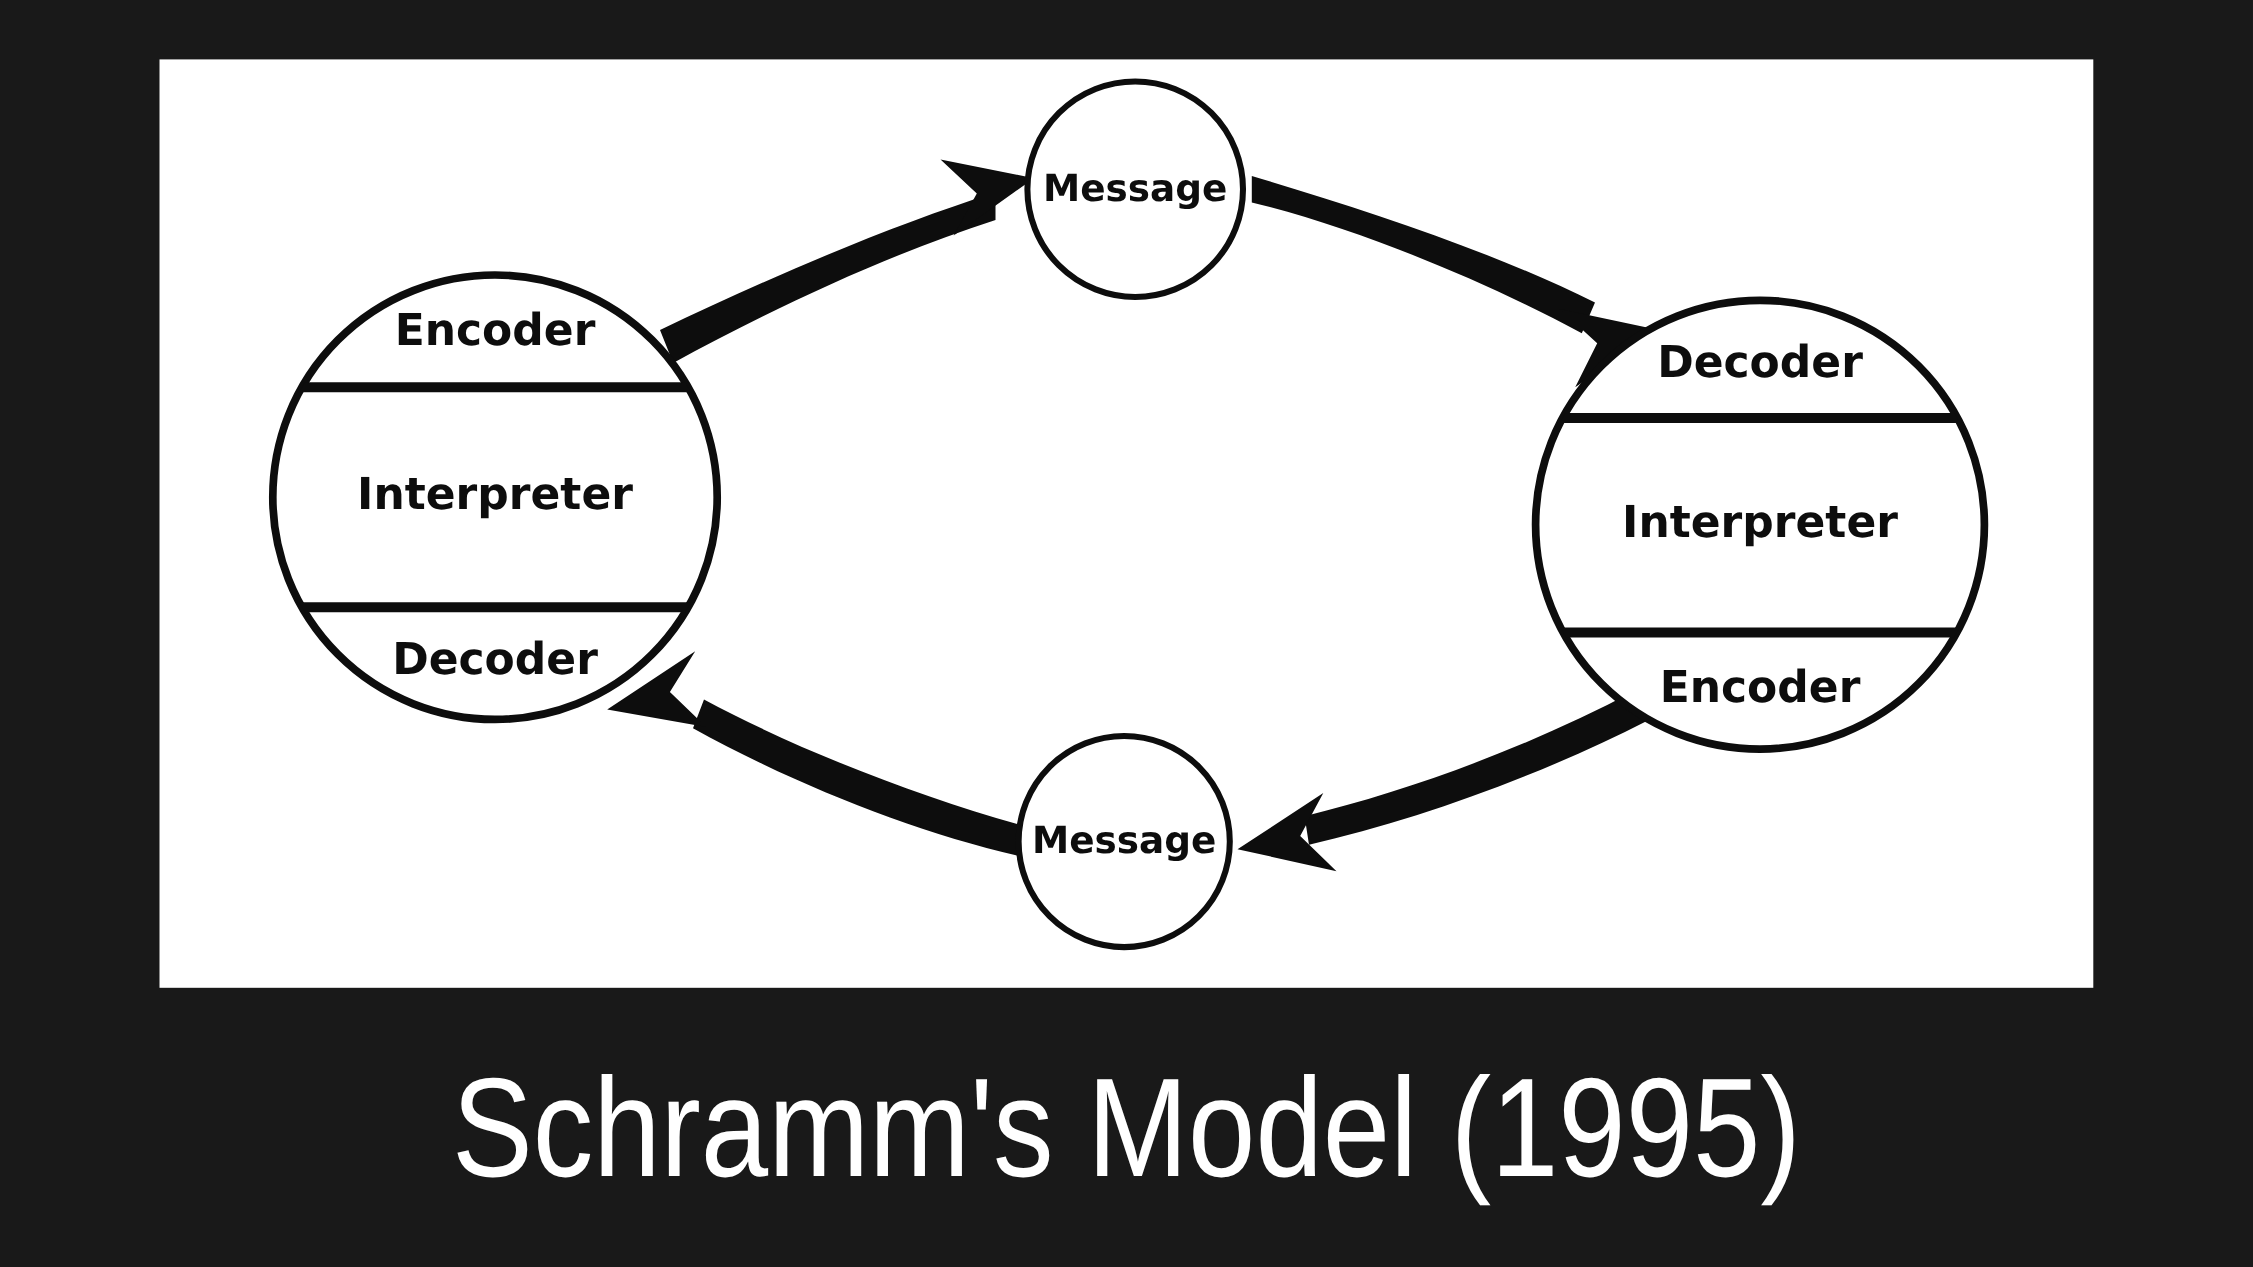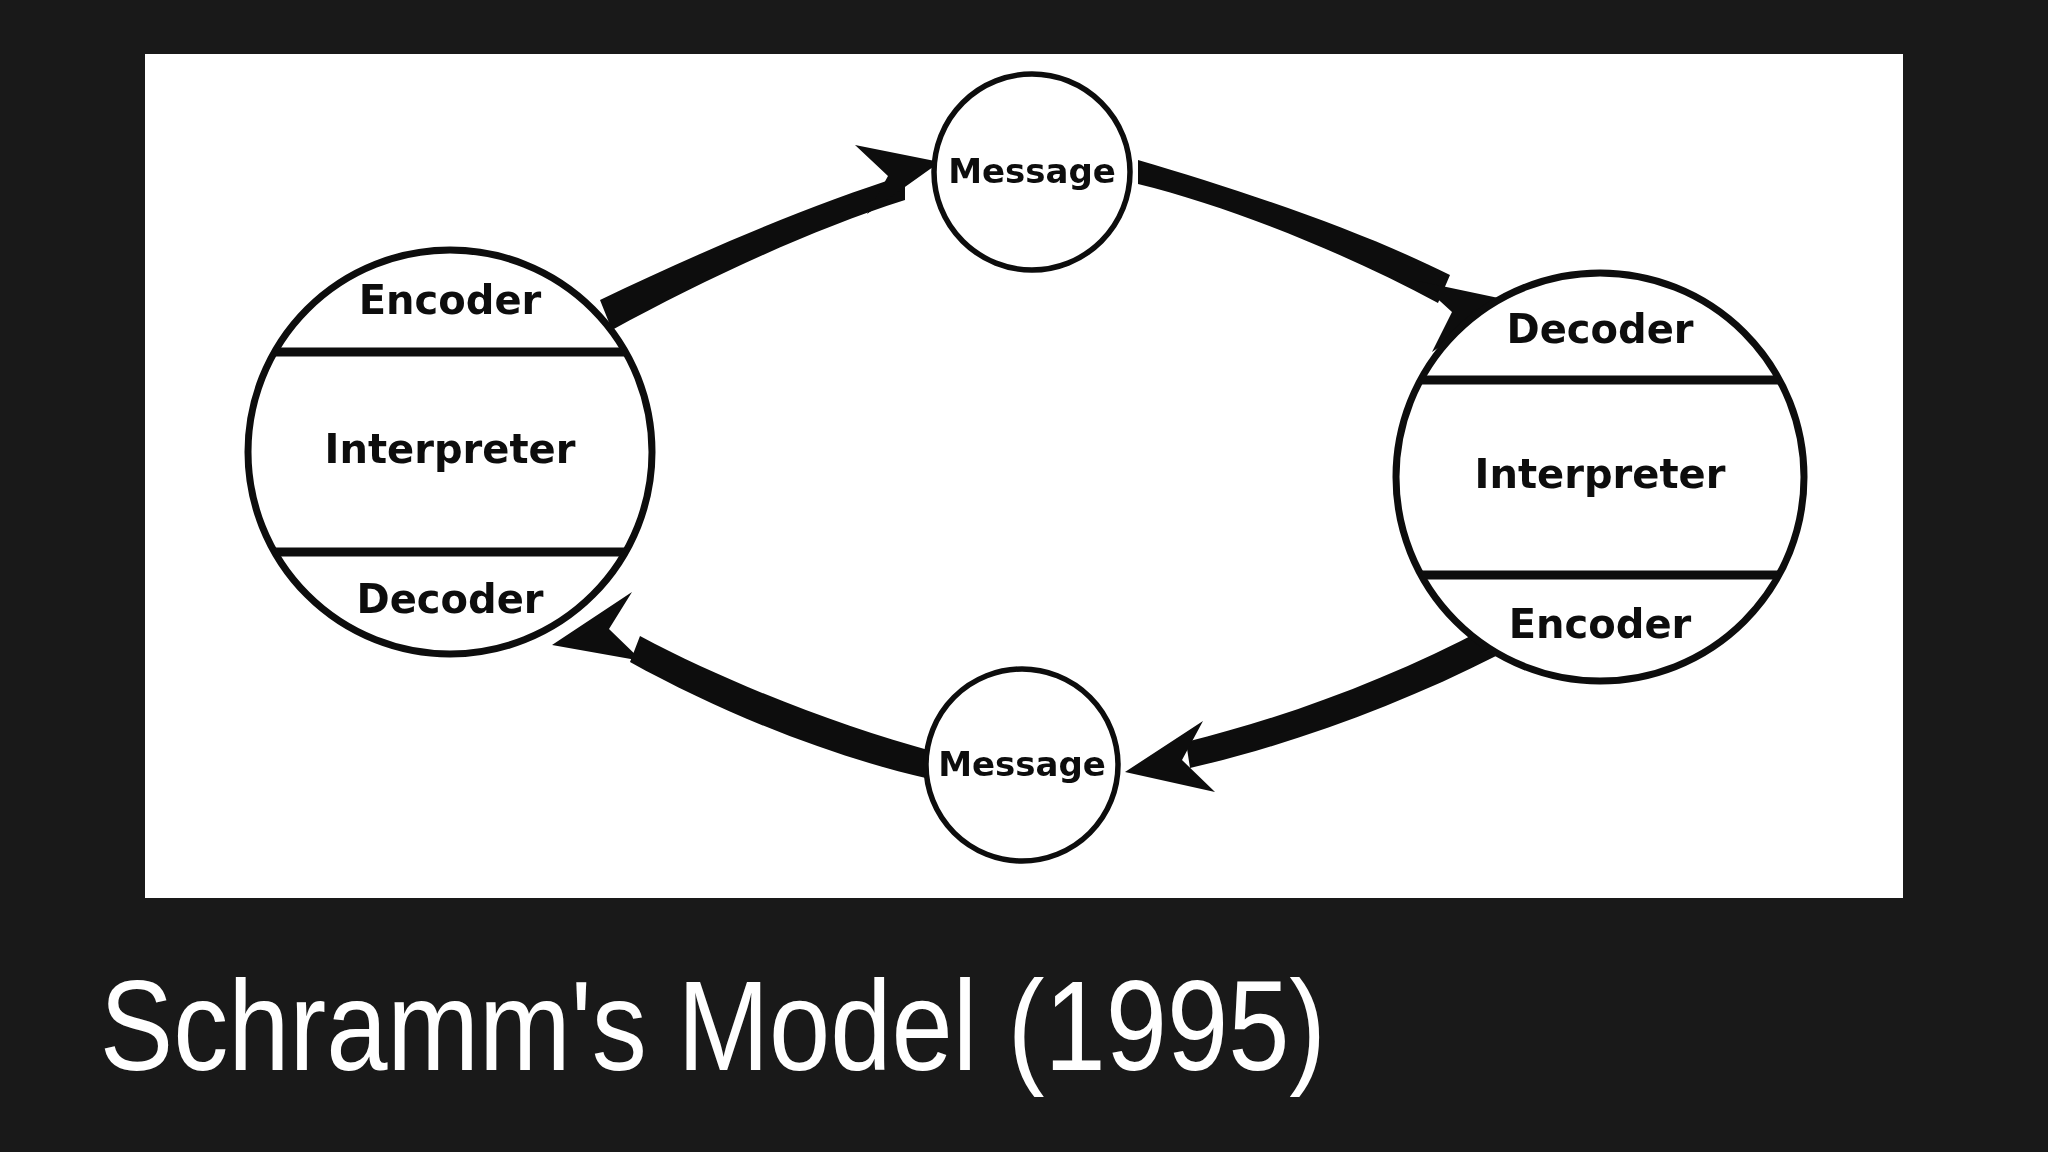--- a/index.html
+++ b/index.html
@@ -36,21 +36,21 @@
     pointer-events: none;
   }
   #title-bar {
     position: absolute;
     left: 0;
     top: 900px;
     width: 2048px;
     height: 252px;
     display: flex;
     align-items: center;
-    justify-content: flex-start;
+    justify-content: center;
   }
   #title-text {
     color: #ffffff;
     font-family: "Liberation Sans Narrow", "Liberation Sans", sans-serif;
     font-size: 128px;
     font-weight: 400;
     letter-spacing: 0px;
     transform: scaleX(0.86);
     white-space: nowrap;
     line-height: 1;

